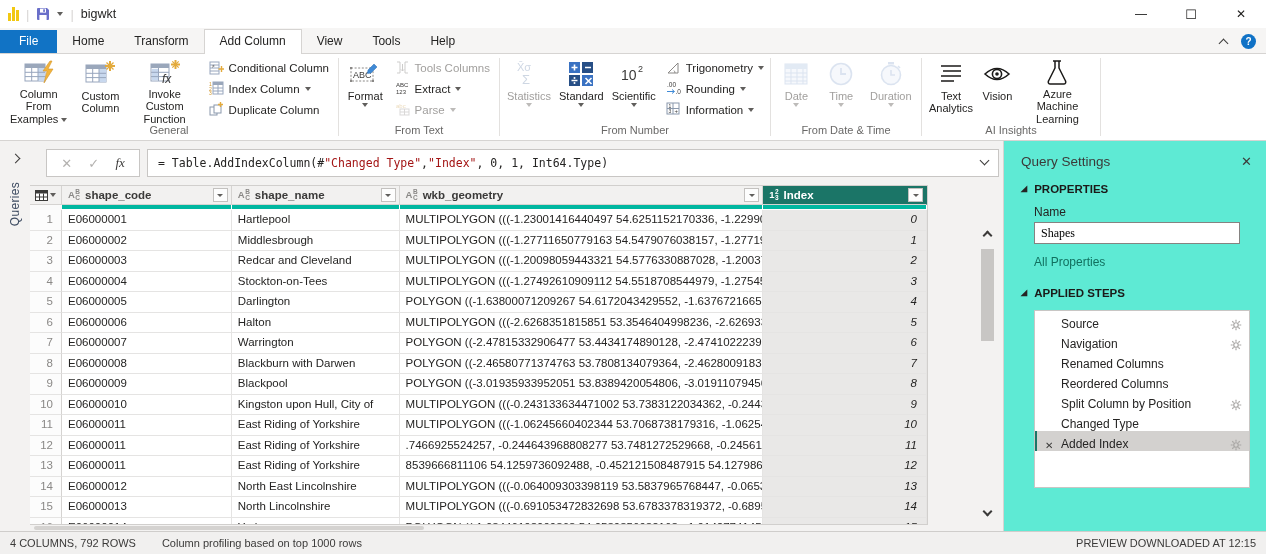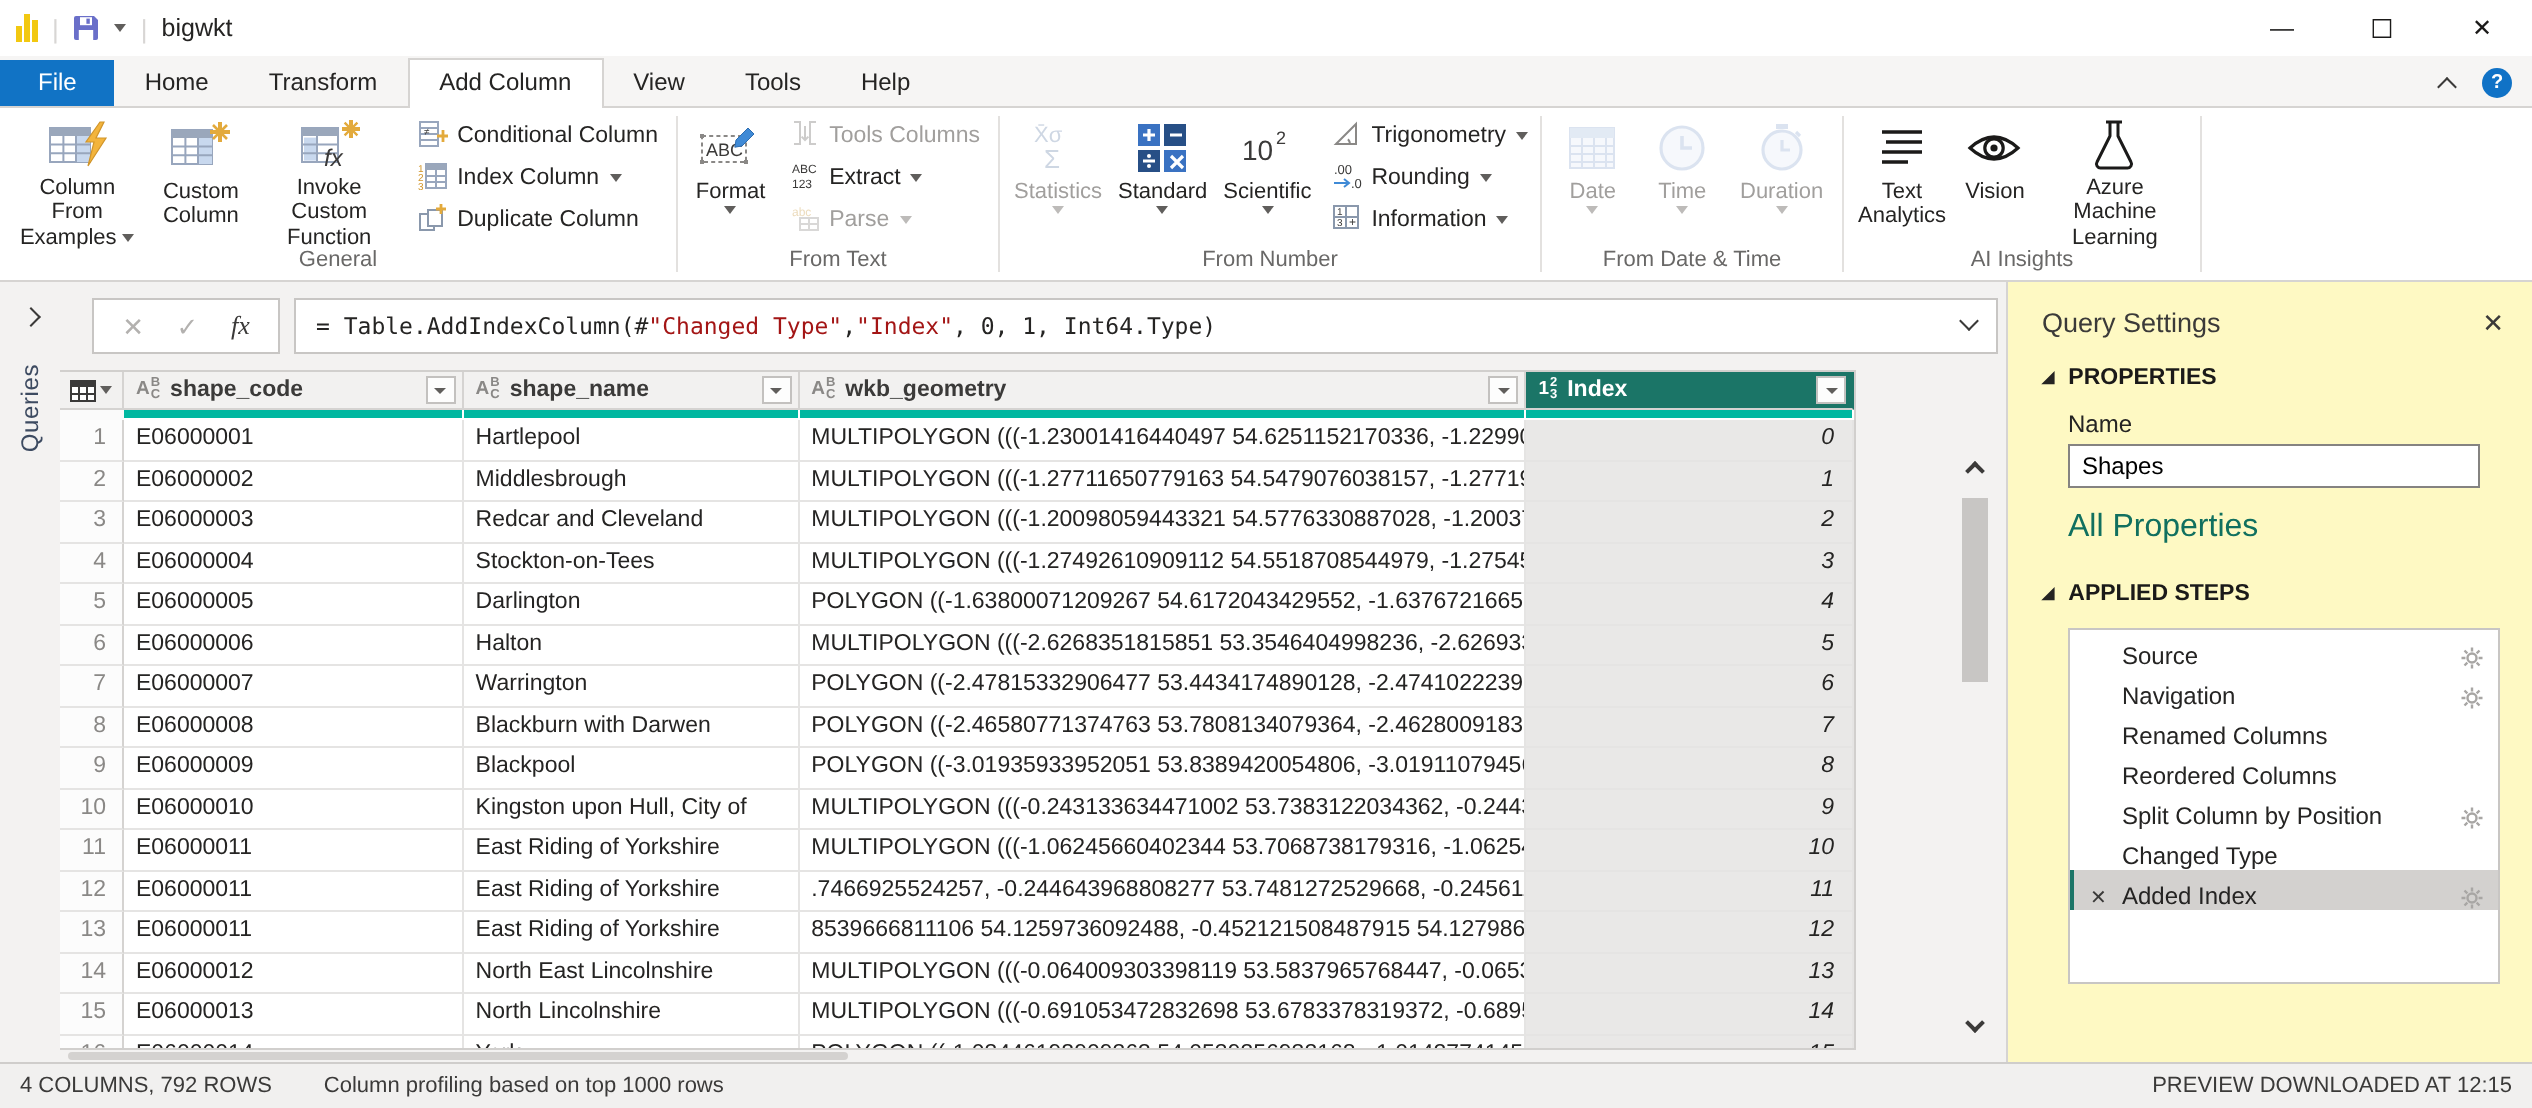--- a/index.html
+++ b/index.html
@@ -83,28 +83,28 @@
 
 
 .vscroll{position:absolute;right:7px;top:82px;width:17px;height:300px;display:flex;flex-direction:column;align-items:center;padding:5px 0;background:#f3f2f1}
 .vthumb{position:absolute;top:26px;left:2px;width:13px;height:92px;background:#c8c6c4}
 .vs-btn{margin-top:auto}
 .vscroll .chev{border-color:#3b3a39;border-width:2.2px}
 .hscroll{height:6px;margin-left:0;position:relative}
 .hthumb{position:absolute;left:4px;top:1px;width:390px;height:4px;background:#d4d2d0;border-radius:2px}
 
 
-.settings{width:263px;background:#fef9c3;border-left:1px solid #d6d4d2;display:flex;flex-direction:column}
+.settings{width:263px;background:#5eead4;border-left:1px solid #d6d4d2;display:flex;flex-direction:column}
 .qs-title{display:flex;align-items:center;padding:13px 14px 10px 17px;font-size:13.5px;color:#3b3a39}
 .qs-close{margin-left:auto;font-size:13px;color:#3b3a39}
 .sec-head{display:flex;align-items:center;gap:7px;padding:4px 17px;font-size:11.5px;font-weight:bold;color:#1b1a19}
 .tri{font-size:8px;color:#252423;transform:translateY(-1px)}
 .name-label{margin:6px 0 3px 30px;font-size:12px}
-.name-input{margin-left:30px;width:206px;height:22px;border:1px solid #858381;background:#fff;font-size:12px;padding:0 6px;font-family:Liberation Sans, sans-serif}
-.all-props{margin:11px 0 14px 30px;font-size:16px;color:#11705f;cursor:default}
+.name-input{margin-left:30px;width:206px;height:22px;border:1px solid #858381;background:#fff;font-size:12px;padding:0 6px;font-family:Liberation Serif, serif}
+.all-props{margin:11px 0 14px 30px;font-size:12px;color:#11705f;cursor:default}
 .steps-box{margin:7px 16px 0 30px;background:#fff;border:1px solid #c8c6c4;height:178px;overflow:hidden}
 .step{height:20px;display:flex;align-items:flex-end;padding:0 7px 0 26px;font-size:12px;color:#252423;position:relative;cursor:default}
 .step.sel{background:#d3d1cf;border-left:2px solid #1b7567;padding-left:24px}
 .step-x{position:absolute;left:8px;font-size:10px;color:#3b3a39}
 .gear{margin-left:auto}
 .gear svg{display:block}
 
 
 .statusbar{height:23px;background:#f1f0ef;border-top:1px solid #cfcdcb;display:flex;align-items:center;padding:0 10px;gap:26px;font-size:11px;color:#3b3a39}
 .sb-right{margin-left:auto}

